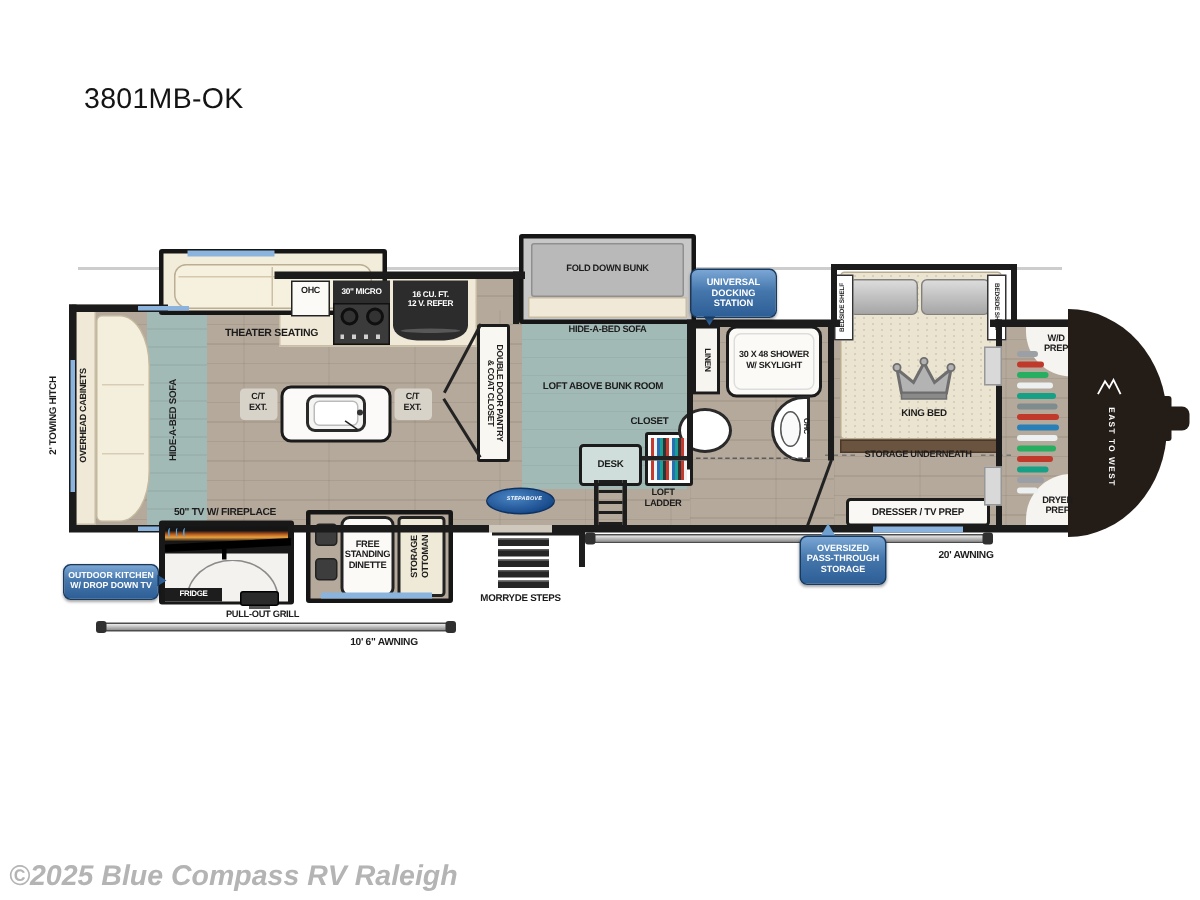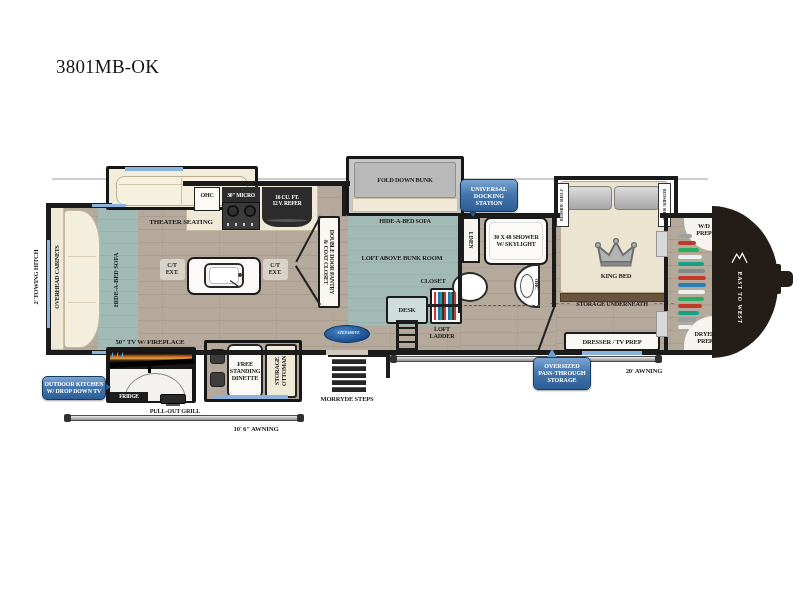--- a/index.html
+++ b/index.html
@@ -1,16 +1,16 @@
 <!DOCTYPE html>
 <html><head>
 <meta charset="utf-8">
 <style>
   html,body{margin:0;padding:0;background:#fff;}
-  #page{position:relative;width:800px;height:600px;background:#fff;overflow:hidden;font-family:Liberation Serif, serif;}
+  #page{position:relative;width:800px;height:600px;background:#fff;overflow:hidden;font-family:Liberation Sans, sans-serif;}
   .a{position:absolute;box-sizing:border-box;}
   .lbl{position:absolute;font-weight:bold;font-size:7px;color:#1c1c1c;text-align:center;white-space:pre;line-height:1.12;letter-spacing:-0.2px;transform:translate(-50%,-50%);z-index:30;}
   .r{transform:translate(-50%,-50%) rotate(-90deg);}
   .rd{transform:translate(-50%,-50%) rotate(90deg);}
   .f5{font-size:5px}.f55{font-size:5.5px}.f58{font-size:5.8px}.f6{font-size:6px}.f62{font-size:6.2px}.f65{font-size:6.5px}.f68{font-size:6.8px}
   .w{color:#fff;}
   .wall{position:absolute;background:#1b1b1b;z-index:20;}
   .floor{position:absolute;background:#b5a99b;background-image:repeating-linear-gradient(180deg,rgba(60,45,30,.09) 0 1px,transparent 1px 13px),repeating-linear-gradient(90deg,rgba(60,45,30,.05) 0 1px,transparent 1px 57px);z-index:1;}
   .teal{position:absolute;background:#a2bab6;background-image:repeating-linear-gradient(180deg,rgba(0,0,0,.05) 0 1px,transparent 1px 12px);z-index:2;}
   .box{position:absolute;border:2.5px solid #1b1b1b;background:#f9f7f2;border-radius:3px;z-index:12;box-sizing:border-box;}
@@ -29,20 +29,21 @@
   .rail{position:absolute;background:#d9d9d9;border:1px solid #979797;z-index:21;box-sizing:border-box;}
   .awn{position:absolute;background:linear-gradient(180deg,#ececec,#8f8f8f);border:1px solid #4c4c4c;border-radius:3px;z-index:8;box-sizing:border-box;}
   .awncap{position:absolute;background:#303030;border-radius:2px;z-index:9;}
 </style>
 </head>
 <body>
 
 <div id="page">
 
   <div class="a" style="left:56px;top:56px;font-size:19px;color:#141414;letter-spacing:0.2px;">3801MB-OK</div>
+  <div class="a" style="left:6px;top:574px;font-size:19px;font-weight:bold;font-style:italic;color:#b4b4b4;">©2025 Blue Compass RV Raleigh</div>
 
   <div class="a" style="left:52px;top:178px;width:656px;height:1.5px;background:#cdcdcd;z-index:0;"></div>
 
   <div class="floor" style="left:48px;top:203px;width:414px;height:149px;"></div>
   <div class="floor" style="left:183px;top:184px;width:167px;height:23px;"></div>
   <div class="floor" style="left:460px;top:215px;width:100px;height:137px;"></div>
   <div class="floor" style="left:556px;top:213px;width:160px;height:139px;"></div>
 
   <div class="teal" style="left:98px;top:207px;width:40px;height:143px;"></div>
   <div class="cream" style="left:50px;top:207px;width:14px;height:143px;"></div>

